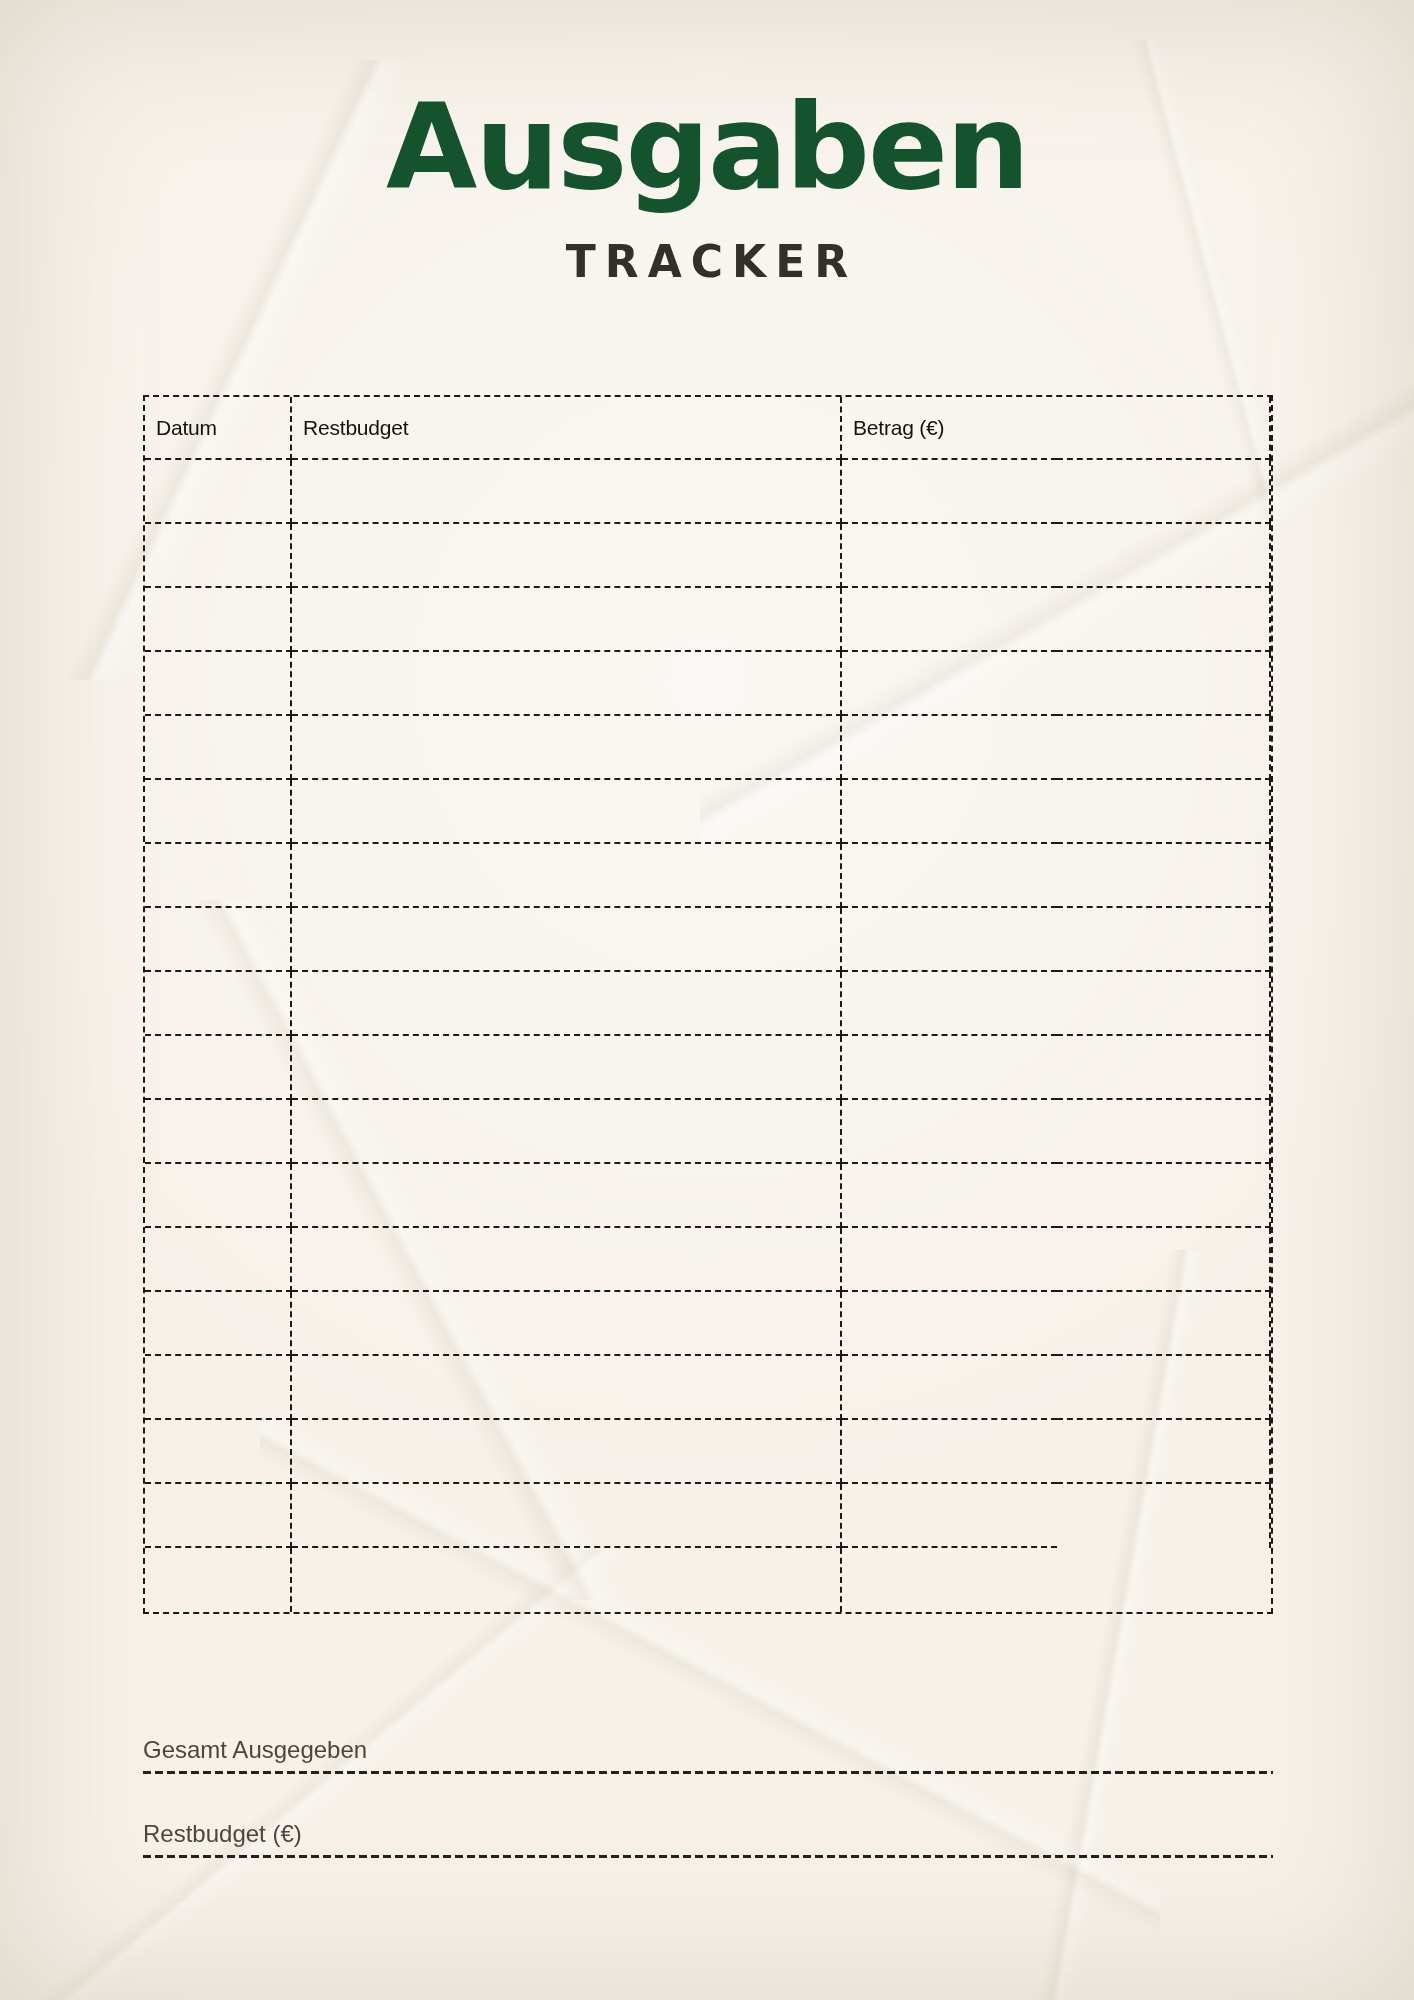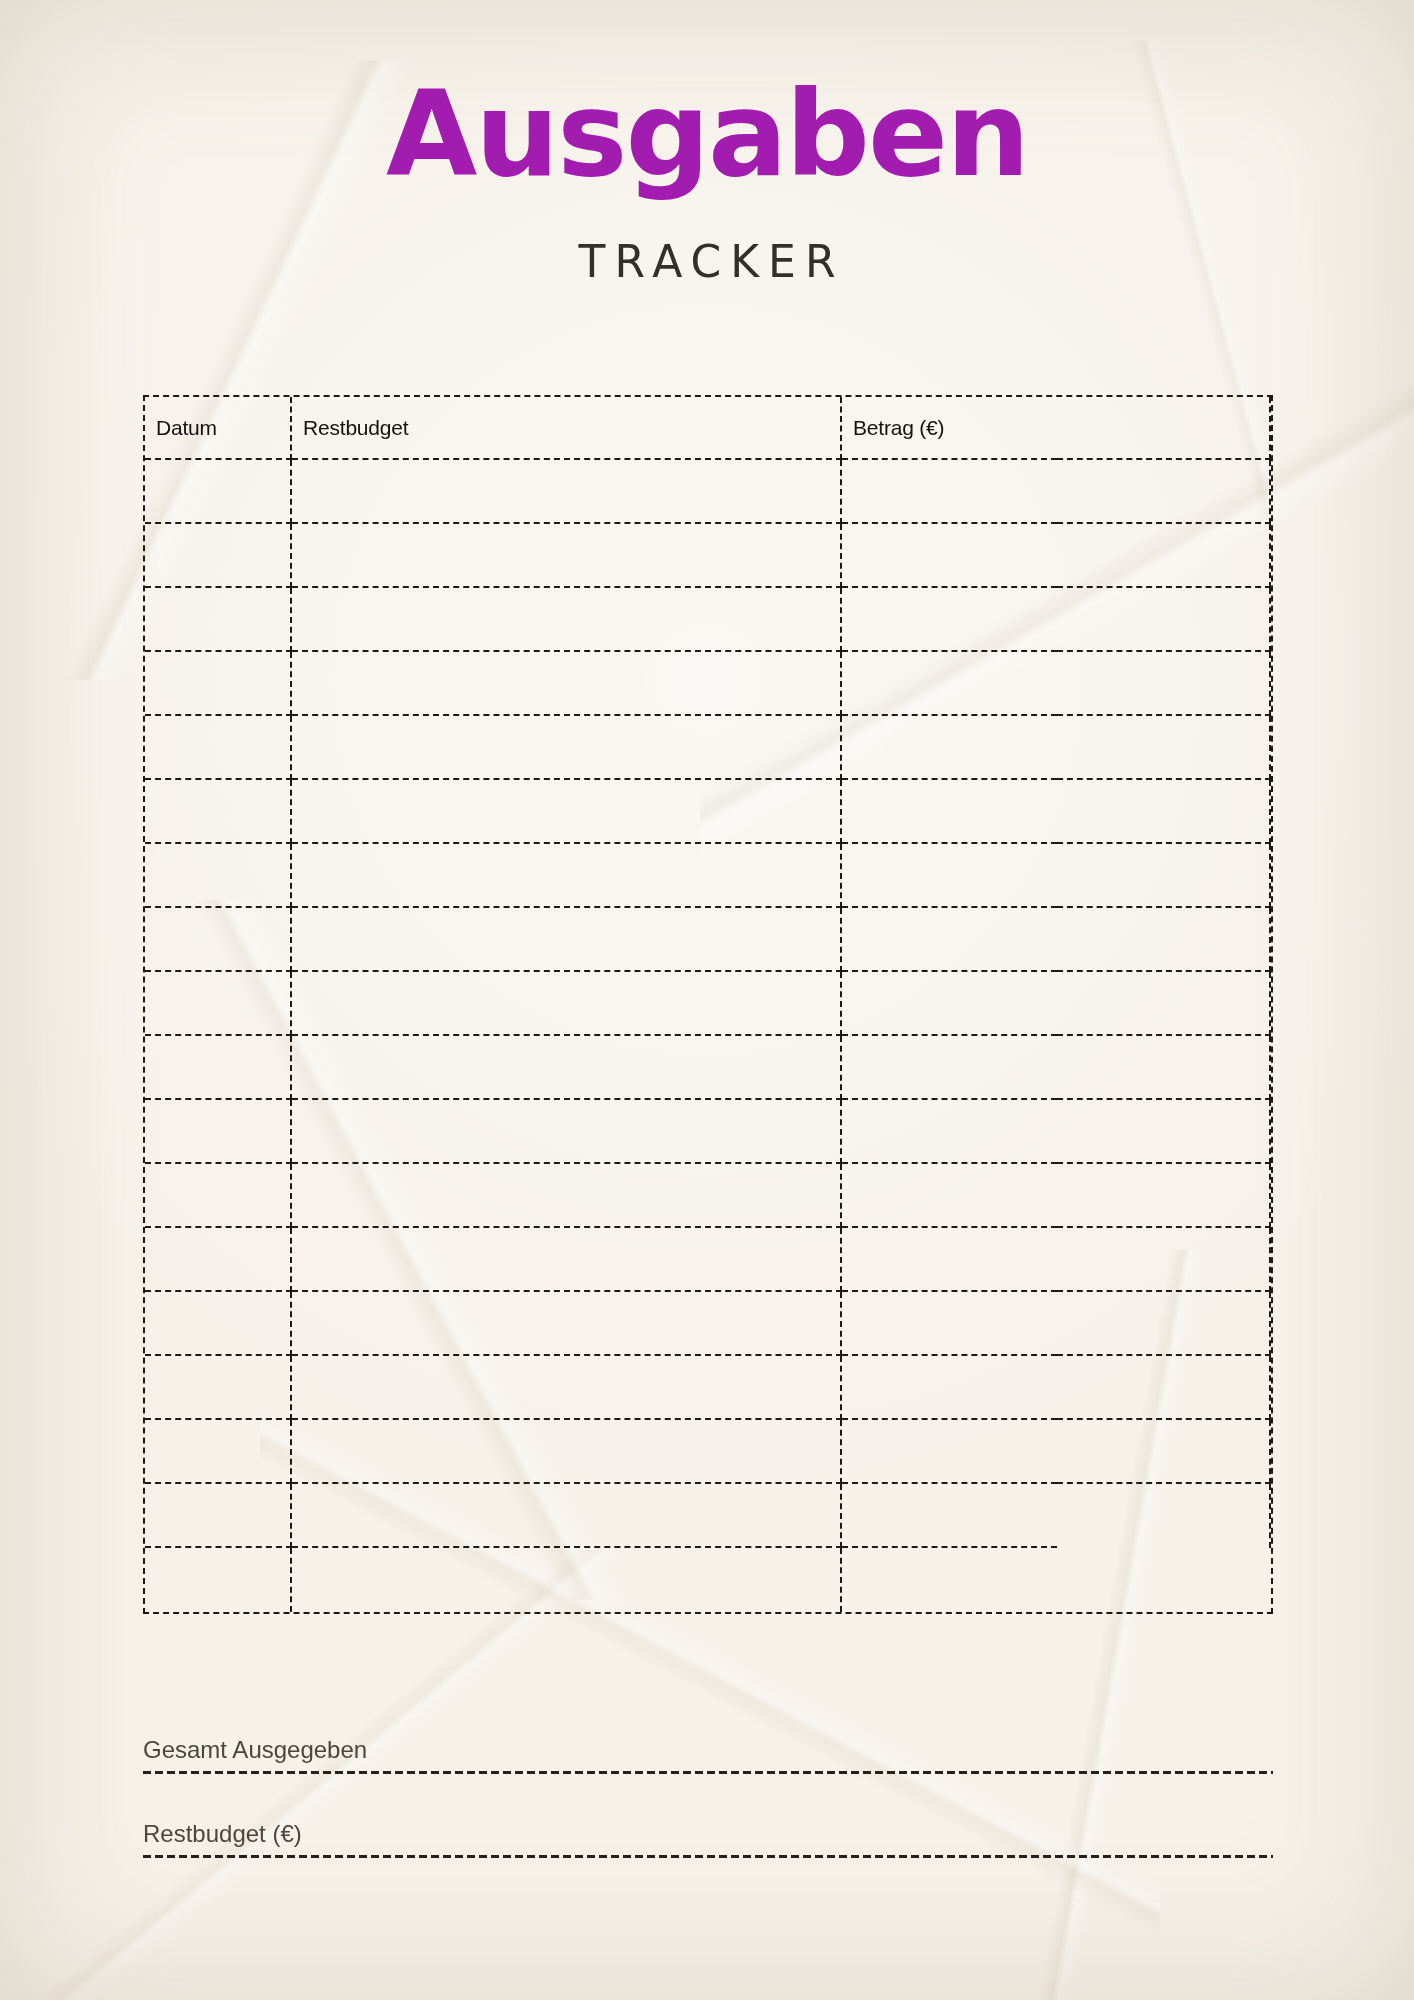--- a/index.html
+++ b/index.html
@@ -26,34 +26,34 @@
       linear-gradient(150deg, transparent 47%, rgba(182,170,150,.14) 49%, rgba(255,255,255,.3) 50%, transparent 52.6%) 700px 200px / 760px 820px no-repeat,
       linear-gradient(28deg, transparent 47.4%, rgba(188,176,156,.13) 49.3%, rgba(255,255,255,.28) 50.1%, transparent 52.4%) 260px 1350px / 900px 640px no-repeat,
       linear-gradient(100deg, transparent 48%, rgba(182,170,150,.15) 49.6%, rgba(255,255,255,.3) 50.4%, transparent 52.2%) 760px 1250px / 720px 760px no-repeat,
       linear-gradient(140deg, transparent 47.6%, rgba(188,176,156,.12) 49.4%, rgba(255,255,255,.26) 50.2%, transparent 52.2%) -80px 1550px / 700px 560px no-repeat,
       linear-gradient(75deg, transparent 48%, rgba(182,170,150,.12) 49.6%, rgba(255,255,255,.26) 50.4%, transparent 52%) 900px 40px / 620px 480px no-repeat,
       radial-gradient(85% 60% at 50% 34%, rgba(255,255,255,.5), rgba(255,255,255,0) 70%);
     box-shadow: inset 0 0 150px rgba(158,142,116,.28);
   }
 
   .page-title{
-    position:absolute;left:0;top:64px;width:100%;
+    position:absolute;left:0;top:77px;width:100%;
     text-align:center;
     font-family:"DejaVu Sans", sans-serif;
     font-weight:700;
     font-size:118px;
     line-height:140px;
     letter-spacing:-2px;
-    color:#a21caf;
+    color:#14532d;
   }
   .page-subtitle{
     position:absolute;left:0;top:234px;width:100%;
     text-align:center;
     font-family:"DejaVu Sans","Liberation Sans",sans-serif;
-    font-weight:400;
+    font-weight:700;
     font-size:44px;
     line-height:56px;
     letter-spacing:9px;
     text-indent:9px; 
     color:var(--subtitle);
   }
 
   .xtable{
     position:absolute;
     left:143px;top:395px;

